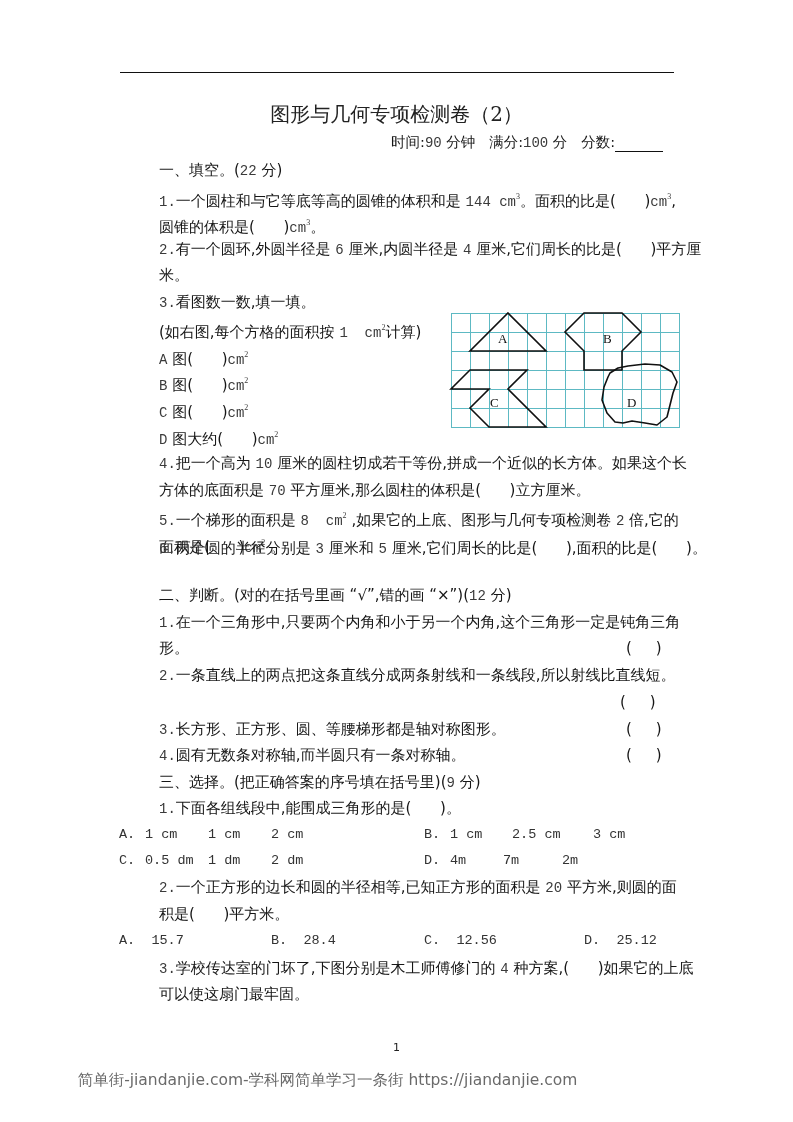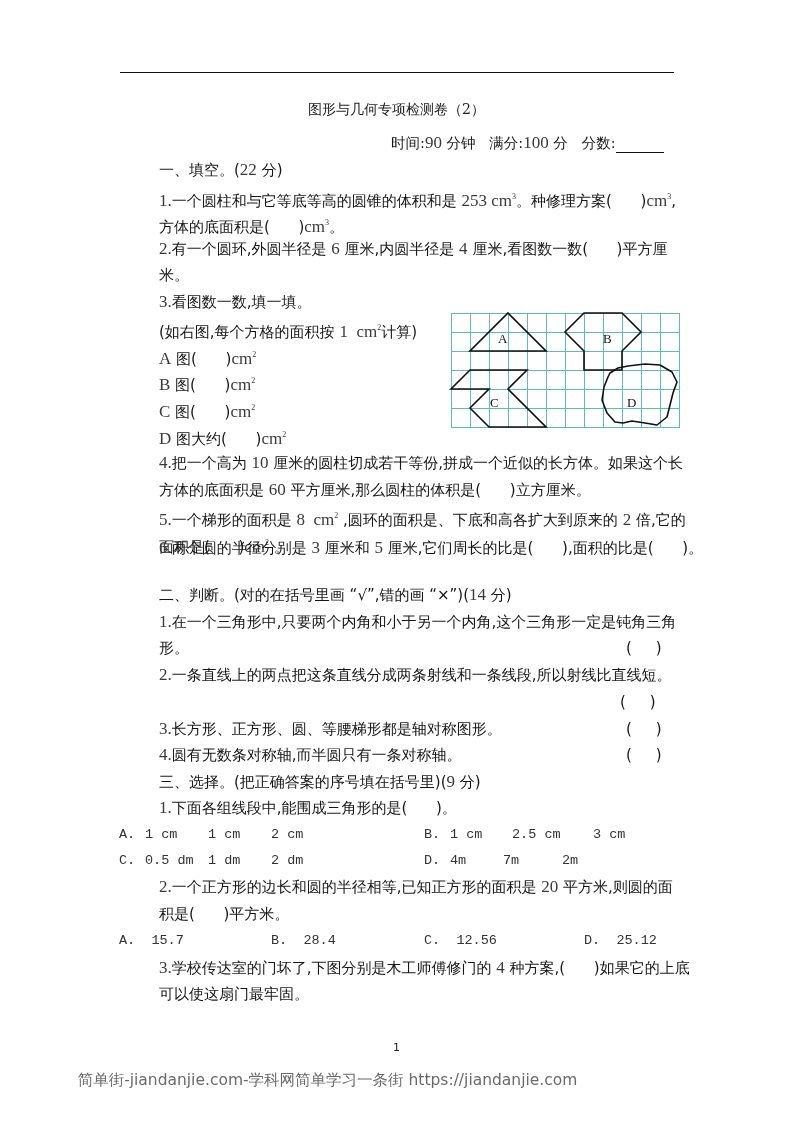--- a/index.html
+++ b/index.html
@@ -1,24 +1,24 @@
 <!DOCTYPE html>
 <html><head>
 <meta charset="utf-8">
 <style>
   html, body { margin:0; padding:0; background:#ffffff; }
   body { width:793px; height:1122px; position:relative; overflow:hidden;
          font-family:"DejaVu Sans", "Liberation Sans", sans-serif; color:#161616; }
   .rule { position:absolute; left:120px; top:72px; width:554px; height:0; border-top:1.5px solid #111; }
   .title { position:absolute; left:0; width:793px; top:101px; text-align:center;
-           font-family:"DejaVu Serif", "Liberation Serif", serif; font-size:14px; color:#222; }
+           font-family:"DejaVu Serif", "Liberation Serif", serif; font-size:20px; color:#222; }
   .meta { position:absolute; left:391px; top:133px; font-size:14.5px; white-space:pre; }
   .meta .blank { display:inline-block; width:48px; border-bottom:1px solid #111; height:15px; vertical-align:bottom; }
   .line { position:absolute; left:119px; font-size:15px; line-height:20px; white-space:pre;margin-left:40px; }
-  .num { font-family:Liberation Serif, serif; color:#3a3a3a; font-size:17px; }
+  .num { font-family:Liberation Mono, monospace; color:#3a3a3a; font-size:14px; }
   .sup { font-family:"Liberation Serif", serif; font-size:8px; vertical-align:7px; color:#3a3a3a; }
   .paren { position:absolute; left:626px; font-size:15px; line-height:20px; white-space:pre; }
   .opt { position:absolute; font-family:"Liberation Mono", "DejaVu Sans Mono", monospace; font-size:13.5px; color:#333; line-height:20px; white-space:pre; }
   .grid { position:absolute; left:451px; top:313px; width:228px; height:114px;
           background-image: linear-gradient(to right, #5db9c3 1px, transparent 1px),
                             linear-gradient(to bottom, #5db9c3 1px, transparent 1px);
           background-size:19px 19px;
           border-right:1px solid #5db9c3; border-bottom:1px solid #5db9c3; }
   .grid svg { position:absolute; left:0; top:0; overflow:visible; }
   .grid text { font-family:"Liberation Serif", serif; font-size:13px; fill:#111; }
@@ -29,24 +29,24 @@
 <body>
 
 <div class="rule"></div>
 
 <div class="title">图形与几何专项检测卷（2）</div>
 
 <div class="meta"><span>时间:</span><span class="num">90</span><span> 分钟   </span><span>满分:</span><span class="num">100</span><span> 分   </span><span>分数:</span><span class="blank"></span></div>
 
 <div class="line" style="top:160px"><span>一、填空。(</span><span class="num">22</span><span> 分)</span></div>
 
-<div class="line" style="top:187px"><span class="num">1.</span><span>一个圆柱和与它等底等高的圆锥的体积和是 </span><span class="num">253 cm</span><span class="sup">3</span><span>。种修理方案(      )</span><span class="num">cm</span><span class="sup">3</span><span>,</span></div>
-<div class="line" style="top:213px"><span>方体的底面积是(      )</span><span class="num">cm</span><span class="sup">3</span><span>。</span></div>
+<div class="line" style="top:187px"><span class="num">1.</span><span>一个圆柱和与它等底等高的圆锥的体积和是 </span><span class="num">144 cm</span><span class="sup">3</span><span>。面积的比是(      )</span><span class="num">cm</span><span class="sup">3</span><span>,</span></div>
+<div class="line" style="top:213px"><span>圆锥的体积是(      )</span><span class="num">cm</span><span class="sup">3</span><span>。</span></div>
 
-<div class="line" style="top:239px"><span class="num">2.</span><span>有一个圆环,外圆半径是 </span><span class="num">6</span><span> 厘米,内圆半径是 </span><span class="num">4</span><span> 厘米,看图数一数(      )平方厘</span></div>
+<div class="line" style="top:239px"><span class="num">2.</span><span>有一个圆环,外圆半径是 </span><span class="num">6</span><span> 厘米,内圆半径是 </span><span class="num">4</span><span> 厘米,它们周长的比是(      )平方厘</span></div>
 <div class="line" style="top:265px"><span>米。</span></div>
 
 <div class="line" style="top:292px"><span class="num">3.</span><span>看图数一数,填一填。</span></div>
 <div class="line" style="top:318px"><span>(如右图,每个方格的面积按 </span><span class="num">1  cm</span><span class="sup">2</span><span>计算)</span></div>
 <div class="line" style="top:345px"><span class="num">A</span><span> 图(      )</span><span class="num">cm</span><span class="sup">2</span></div>
 <div class="line" style="top:371px"><span class="num">B</span><span> 图(      )</span><span class="num">cm</span><span class="sup">2</span></div>
 <div class="line" style="top:398px"><span class="num">C</span><span> 图(      )</span><span class="num">cm</span><span class="sup">2</span></div>
 <div class="line" style="top:425px"><span class="num">D</span><span> 图大约(      )</span><span class="num">cm</span><span class="sup">2</span></div>
 
 <div class="grid">
@@ -56,28 +56,28 @@
     <polygon fill="none" stroke="#111" stroke-width="1.6" points="19,57 76,57 57,76 95,114 38,114 19,95 38,76 0,76"></polygon>
     <polygon fill="none" stroke="#111" stroke-width="1.6" stroke-linejoin="round" points="159,60 167,55 177,53 194,51 209,52 221,59 226,69 222,80 219,92 216,104 206,112 194,110 181,108 172,110 164,109 156,100 151,87 153,74 157,64"></polygon>
     <text x="47" y="30">A</text>
     <text x="152" y="30">B</text>
     <text x="39" y="94">C</text>
     <text x="176" y="94">D</text>
   </svg>
 </div>
 
 <div class="line" style="top:453px"><span class="num">4.</span><span>把一个高为 </span><span class="num">10</span><span> 厘米的圆柱切成若干等份,拼成一个近似的长方体。如果这个长</span></div>
-<div class="line" style="top:480px"><span>方体的底面积是 </span><span class="num">60</span><span> 平方厘米,那么圆柱的体积是(      )立方厘米。</span></div>
+<div class="line" style="top:480px"><span>方体的底面积是 </span><span class="num">70</span><span> 平方厘米,那么圆柱的体积是(      )立方厘米。</span></div>
 
-<div class="line" style="top:506px"><span class="num">5.</span><span>一个梯形的面积是 </span><span class="num">8  cm</span><span class="sup">2</span><span> ,圆环的面积是、下底和高各扩大到原来的 </span><span class="num">2</span><span> 倍,它的</span></div>
+<div class="line" style="top:506px"><span class="num">5.</span><span>一个梯形的面积是 </span><span class="num">8  cm</span><span class="sup">2</span><span> ,如果它的上底、图形与几何专项检测卷 </span><span class="num">2</span><span> 倍,它的</span></div>
 <div class="line" style="top:533px"><span>面积是(      )</span><span class="num">cm</span><span class="sup">2</span><span> 。</span></div>
 
 <div class="line" style="top:538px"><span class="num">6.</span><span>两个圆的半径分别是 </span><span class="num">3</span><span> 厘米和 </span><span class="num">5</span><span> 厘米,它们周长的比是(      ),面积的比是(      )。</span></div>
 
-<div class="line" style="top:585px"><span>二、判断。(对的在括号里画 “√”,错的画 “×”)(</span><span class="num">14</span><span> 分)</span></div>
+<div class="line" style="top:585px"><span>二、判断。(对的在括号里画 “√”,错的画 “×”)(</span><span class="num">12</span><span> 分)</span></div>
 
 <div class="line" style="top:612px"><span class="num">1.</span><span>在一个三角形中,只要两个内角和小于另一个内角,这个三角形一定是钝角三角</span></div>
 <div class="line" style="top:638px"><span>形。</span></div>
 <div class="paren" style="top:638px">(     )</div>
 
 <div class="line" style="top:665px"><span class="num">2.</span><span>一条直线上的两点把这条直线分成两条射线和一条线段,所以射线比直线短。</span></div>
 <div class="paren" style="top:692px; left:620px">(     )</div>
 
 <div class="line" style="top:719px"><span class="num">3.</span><span>长方形、正方形、圆、等腰梯形都是轴对称图形。</span></div>
 <div class="paren" style="top:719px">(     )</div>

